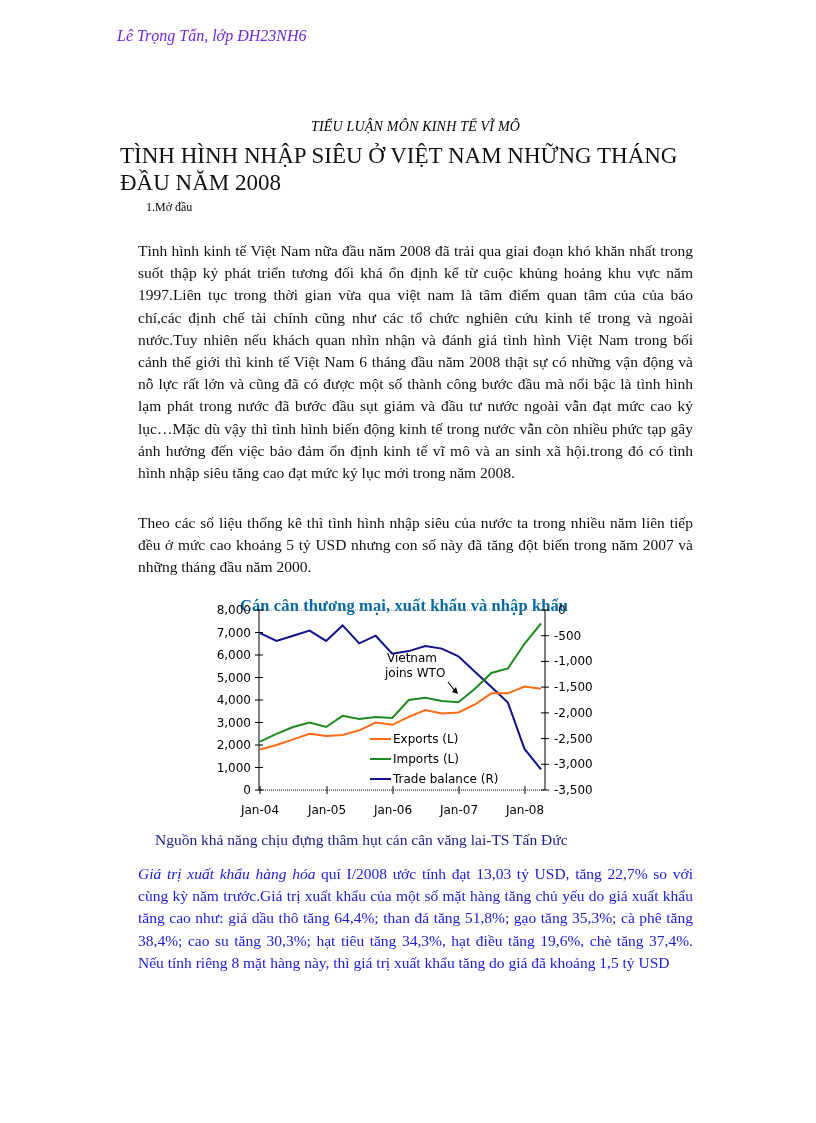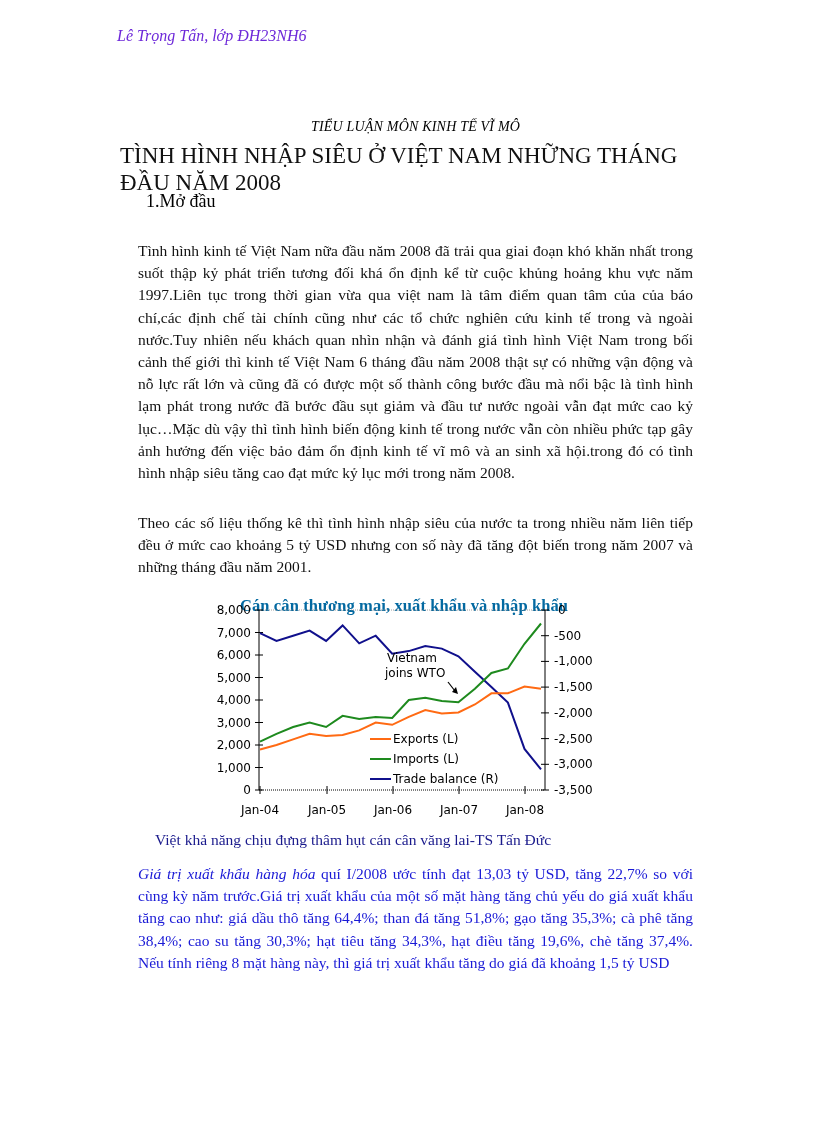--- a/index.html
+++ b/index.html
@@ -5,21 +5,21 @@
   html, body { margin: 0; padding: 0; background: #ffffff; }
   body { width: 816px; height: 1123px; position: relative; overflow: hidden;
          font-family: "Liberation Serif", "DejaVu Serif", serif; color: #000; }
   .header-line { position: absolute; left: 117px; top: 27px; font-style: italic;
                  font-size: 16px; color: #6d28d9; }
   .subtitle { position: absolute; left: 0; width: 816px; top: 119px; text-align: center;
               font-style: italic; font-size: 14px; letter-spacing: 0.2px; padding-left: 5px; }
   .subtitle span { display: inline-block; margin-left: 5px; }
   .title { position: absolute; left: 120px; width: 560px; top: 142px; 
            font-size: 23px; line-height: 27px; color: #111; }
-  .section { position: absolute; left: 146px; top: 191px; font-size: 18px; }
+  .section { position: absolute; left: 146px; top: 200px; font-size: 12px; }
   .para { position: absolute; left: 138px; width: 555px; font-size: 15.5px;
           line-height: 22.2px; text-align: justify; color: #111; }
   .p1 { top: 240px; }
   .p2 { top: 512px; }
   .chart-title { position: absolute; left: 240px; top: 596px; font-size: 16.5px;
                  font-weight: bold; color: #0369a1; letter-spacing: 0.1px; }
   .chart { position: absolute; left: 200px; top: 600px; }
   .source { position: absolute; left: 155px; top: 831px; font-size: 15.5px; color: #1a1a8c; }
   .p3 { top: 863px; color: #1a1ad6; }
   .p3 i { font-style: italic; }
@@ -31,21 +31,21 @@
 <div class="header-line">Lê Trọng Tấn, lớp ĐH23NH6</div>
 
 <div class="subtitle"><span>TIỂU LUẬN MÔN KINH TẾ VĨ MÔ</span></div>
 
 <div class="title">TÌNH HÌNH NHẬP SIÊU Ở VIỆT NAM NHỮNG THÁNG ĐẦU NĂM 2008</div>
 
 <div class="section">1.Mở đầu</div>
 
 <div class="para p1">Tình hình kinh tế Việt Nam nữa đầu năm 2008 đã trải qua giai đoạn khó khăn nhất trong suốt thập kỷ phát triển tương đối khá ổn định kể từ cuộc khủng hoảng khu vực năm 1997.Liên tục trong thời gian vừa qua việt nam là tâm điểm quan tâm của của báo chí,các định chế tài chính cũng như các tổ chức nghiên cứu kinh tế trong và ngoài nước.Tuy nhiên nếu khách quan nhìn nhận và đánh giá tình hình Việt Nam trong bối cảnh thế giới thì kinh tế Việt Nam 6 tháng đầu năm 2008 thật sự có những vận động và nỗ lực rất lớn và cũng đã có được một số thành công bước đầu mà nổi bậc là tình hình lạm phát trong nước đã bước đầu sụt giảm và đầu tư nước ngoài vẫn đạt mức cao kỷ lục…Mặc dù vậy thì tình hình biến động kinh tế trong nước vẫn còn nhiều phức tạp gây ảnh hưởng đến việc bảo đảm ổn định kinh tế vĩ mô và an sinh xã hội.trong đó có tình hình nhập siêu tăng cao đạt mức kỷ lục mới trong năm 2008.</div>
 
-<div class="para p2">Theo các số liệu thống kê thì tình hình nhập siêu của nước ta trong nhiều năm liên tiếp đều ở mức cao khoảng 5 tỷ USD nhưng con số này đã tăng đột biến trong năm 2007 và những tháng đầu năm 2001.</div>
+<div class="para p2">Theo các số liệu thống kê thì tình hình nhập siêu của nước ta trong nhiều năm liên tiếp đều ở mức cao khoảng 5 tỷ USD nhưng con số này đã tăng đột biến trong năm 2007 và những tháng đầu năm 2000.</div>
 
 <div class="chart-title">Cán cân thương mại, xuất khẩu và nhập khẩu</div>
 
 <svg class="chart" width="400" height="225" viewBox="0 0 400 225">
 
   <line x1="59" y1="10" x2="59" y2="190" stroke="#000" stroke-width="1"></line>
   <line x1="345" y1="10" x2="345" y2="190" stroke="#000" stroke-width="1"></line>
   <line x1="59" y1="10" x2="345" y2="10" stroke="#888" stroke-width="0.8" stroke-dasharray="1,1"></line>
   <line x1="59" y1="190" x2="345" y2="190" stroke="#000" stroke-width="1" stroke-dasharray="1,1"></line>
 
@@ -125,15 +125,15 @@
   <g>
     <line x1="170" y1="139" x2="191" y2="139" stroke="#ff6a13" stroke-width="2"></line>
     <text x="193" y="143" font-size="12" fill="#000">Exports (L)</text>
     <line x1="170" y1="159" x2="191" y2="159" stroke="#1e8a1e" stroke-width="2"></line>
     <text x="193" y="163" font-size="12" fill="#000">Imports (L)</text>
     <line x1="170" y1="179" x2="191" y2="179" stroke="#10108c" stroke-width="2"></line>
     <text x="193" y="183" font-size="12" fill="#000">Trade balance (R)</text>
   </g>
 </svg>
 
-<div class="source">Việt khả năng chịu đựng thâm hụt cán cân văng lai-TS Tấn Đức</div>
+<div class="source">Nguồn khả năng chịu đựng thâm hụt cán cân văng lai-TS Tấn Đức</div>
 
 <div class="para p3"><i>Giá trị xuất khẩu hàng hóa</i><span> quí I/2008 ước tính đạt 13,03 tỷ USD, tăng 22,7% so với cùng kỳ năm trước.Giá trị xuất khẩu của một số mặt hàng tăng chủ yếu do giá xuất khẩu tăng cao như: giá dầu thô tăng 64,4%; than đá tăng 51,8%; gạo tăng 35,3%; cà phê tăng 38,4%; cao su tăng 30,3%; hạt tiêu tăng 34,3%, hạt điều tăng 19,6%, chè tăng 37,4%. Nếu tính riêng 8 mặt hàng này, thì giá trị xuất khẩu tăng do giá đã khoảng 1,5 tỷ USD</span></div>
 
 </body></html>

